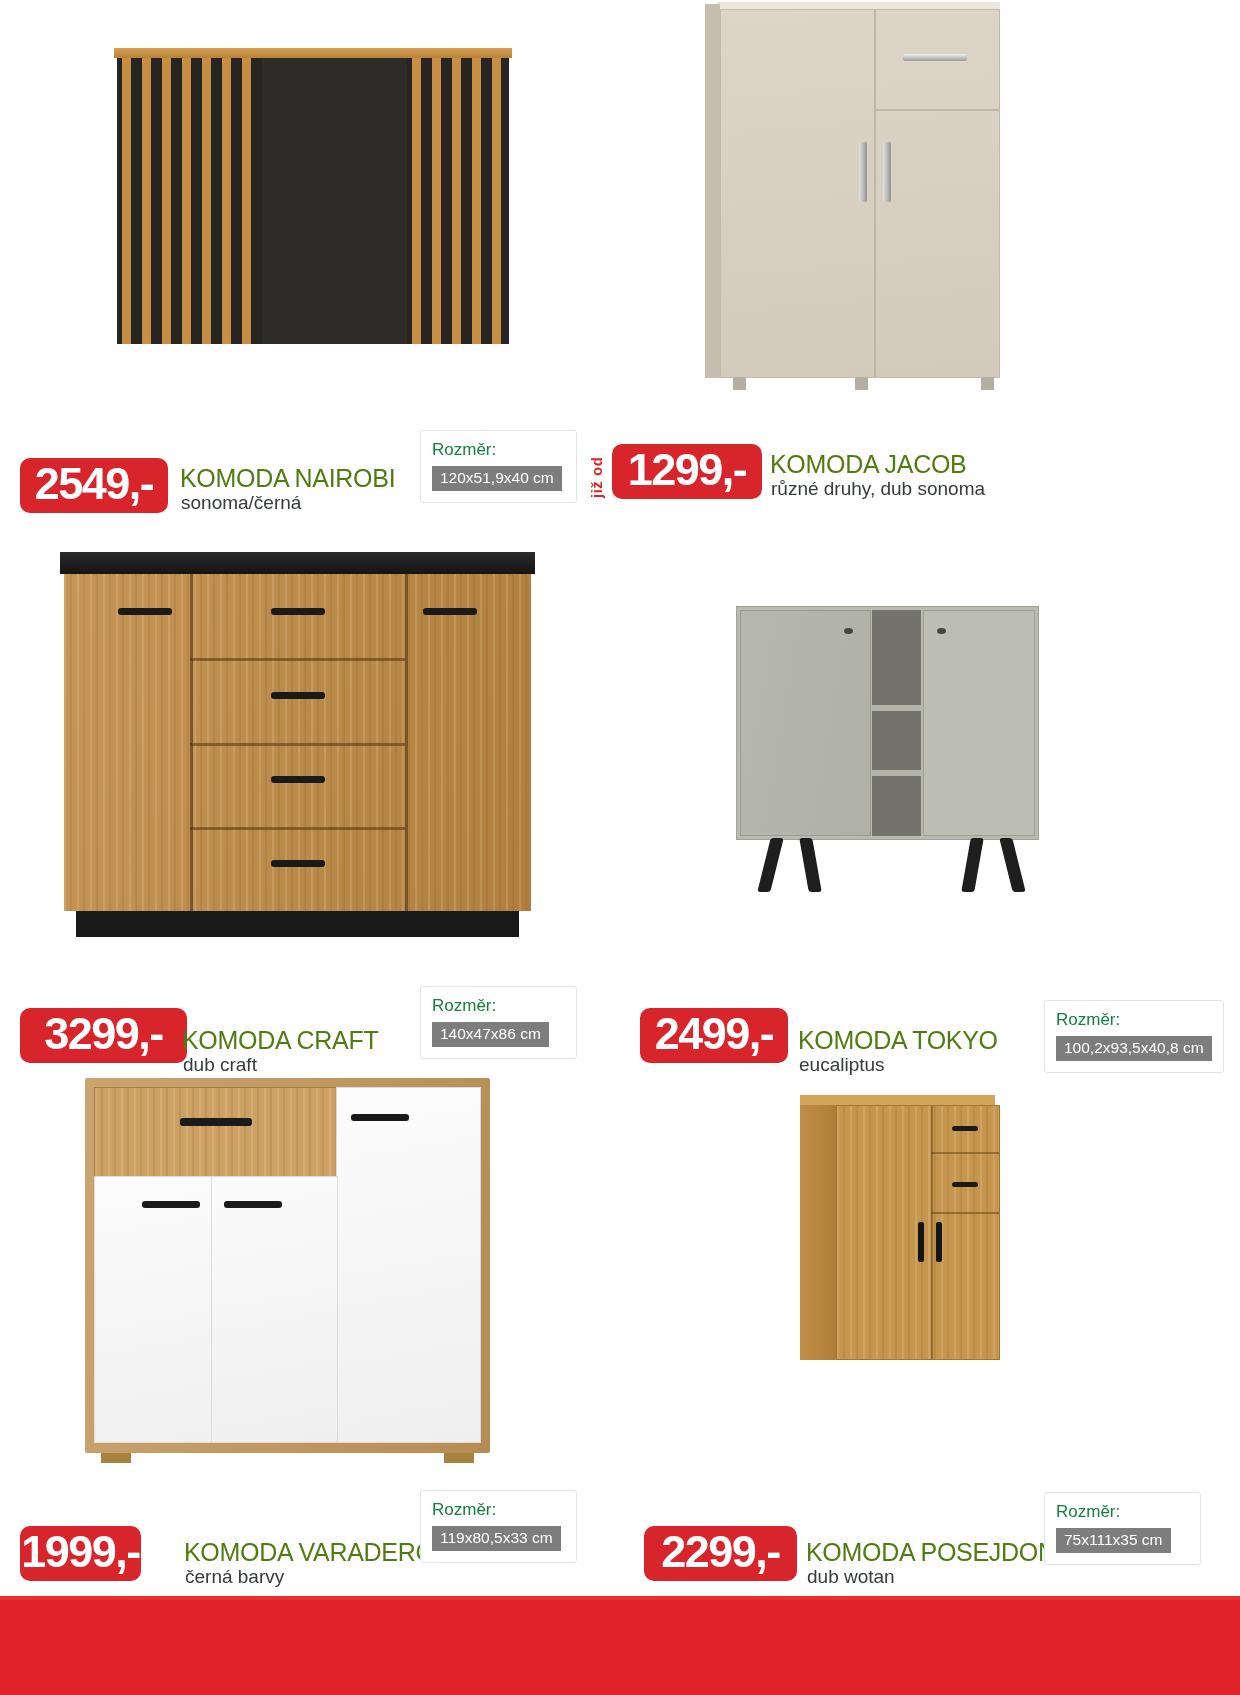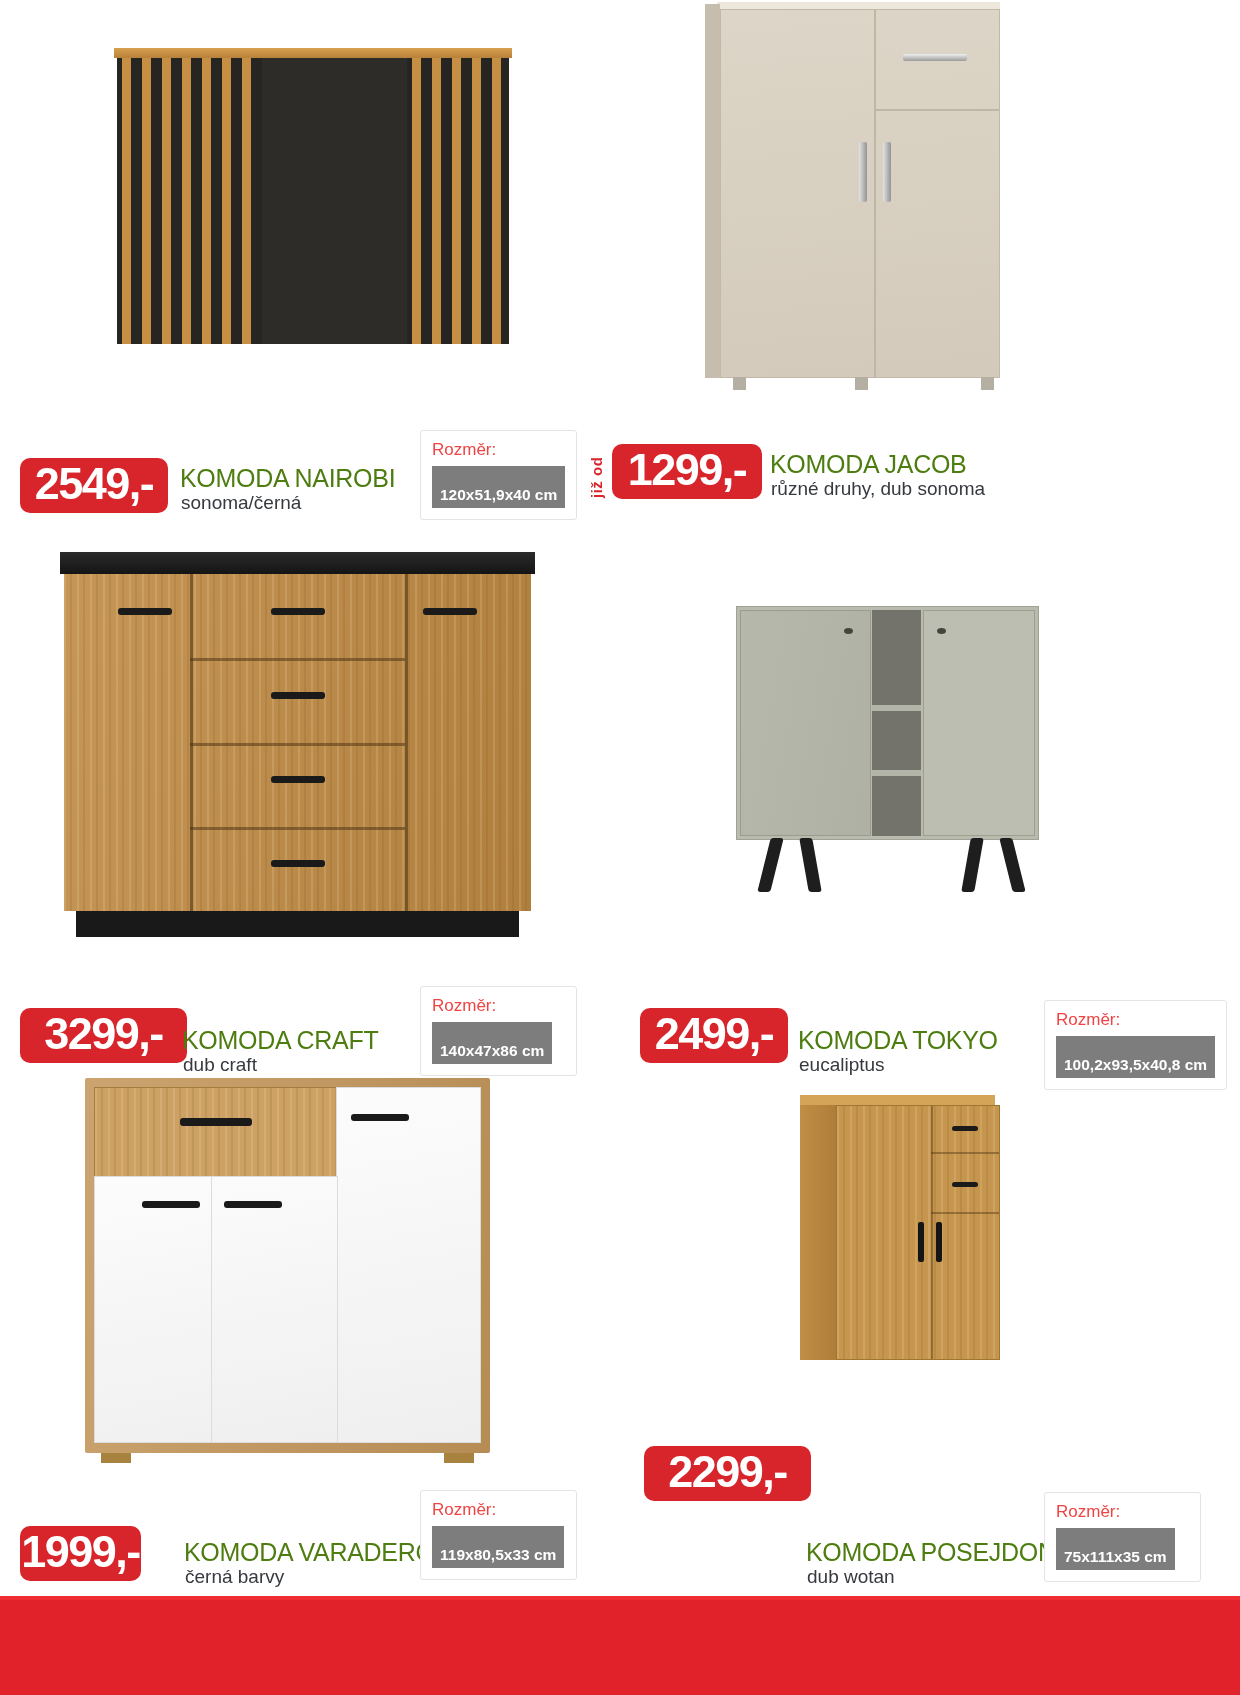--- a/index.html
+++ b/index.html
@@ -8,23 +8,23 @@
   .abs{position:absolute;}
   .art{position:absolute;}
   .price-badge{position:absolute;background:#d8252b;border-radius:10px;color:#fff;
         display:flex;align-items:center;justify-content:center;
         font-weight:700;font-size:45px;letter-spacing:-1.5px;padding-bottom:3px;}
   .prod-name{position:absolute;font-size:25px;font-weight:400;color:#4d7c0f;
         letter-spacing:-0.3px;white-space:nowrap;}
   .prod-sub{position:absolute;font-size:19px;color:#36393e;white-space:nowrap;}
   .rozmer{position:absolute;background:#fff;border:1px solid #e4e4e4;border-radius:3px;
         padding:9px 11px 11px;min-width:133px;}
-  .rozmer-label{font-size:17px;color:#ef4444;margin-bottom:6px;}
-  .rozmer-badge{display:inline-block;background:#7d7d7d;color:#fff;font-weight:700;
-        font-size:15.5px;padding:20px 8px 4px;white-space:nowrap;}
+  .rozmer-label{font-size:17px;color:#15803d;margin-bottom:6px;}
+  .rozmer-badge{display:inline-block;background:#7d7d7d;color:#fff;font-weight:400;
+        font-size:15.5px;padding:3px 8px 4px;white-space:nowrap;}
   .jiz-od{position:absolute;color:#d8252b;font-weight:700;font-size:15px;
         writing-mode:vertical-rl;transform:rotate(180deg);letter-spacing:.5px;}
   .grain{background-image:repeating-linear-gradient(90deg,rgba(255,235,200,.16) 0 2px,
         rgba(0,0,0,0) 2px 6px,rgba(110,70,25,.13) 6px 8px,rgba(0,0,0,0) 8px 13px);}
   .h-bar{position:absolute;background:#1a1a1a;border-radius:3px;height:7px;width:54px;}
   .slats{background:repeating-linear-gradient(90deg,#272522 0 5px,#c68f44 5px 14px,#272522 14px 20px);}
   .bottom-bar{position:absolute;left:0;top:1596px;width:1240px;height:99px;
         background:#e2222a;border-top:4px solid #ee2d33;}
 </style>
 </head>
@@ -159,21 +159,21 @@
       <div class="abs grain" style="left:36px;right:0;top:10px;bottom:0;background-color:#c6964e;border:1px solid #9f7630">
         <div class="abs" style="left:58%;top:0;bottom:0;width:2px;background:rgba(80,55,20,.45)"></div>
         <div class="abs" style="left:58%;right:0;top:18%;height:2px;background:rgba(80,55,20,.45)"></div>
         <div class="abs" style="left:58%;right:0;top:42%;height:2px;background:rgba(80,55,20,.45)"></div>
         <div class="h-bar" style="left:calc(79% - 13px);top:8%;width:26px;height:5px"></div>
         <div class="h-bar" style="left:calc(79% - 13px);top:30%;width:26px;height:5px"></div>
         <div class="abs" style="left:calc(58% - 13px);top:46%;width:6px;height:40px;background:#151515;border-radius:2px"></div>
         <div class="abs" style="left:calc(58% + 5px);top:46%;width:6px;height:40px;background:#151515;border-radius:2px"></div>
       </div>
     </div>
-    <div class="price-badge" style="left:644px;top:1446px;width:167px;height:52px">2299,-</div>
+    <div class="price-badge" style="left:644px;top:1526px;width:153px;height:52px">2299,-</div>
     <div class="prod-name" style="left:806px;top:1538px">KOMODA POSEJDON</div>
     <div class="prod-sub" style="left:807px;top:1566px">dub wotan</div>
     <div class="rozmer" style="left:1044px;top:1492px">
       <div class="rozmer-label">Rozměr:</div>
       <div class="rozmer-badge">75x111x35 cm</div>
     </div>
   </div>
 
   <div class="bottom-bar"></div>
 

